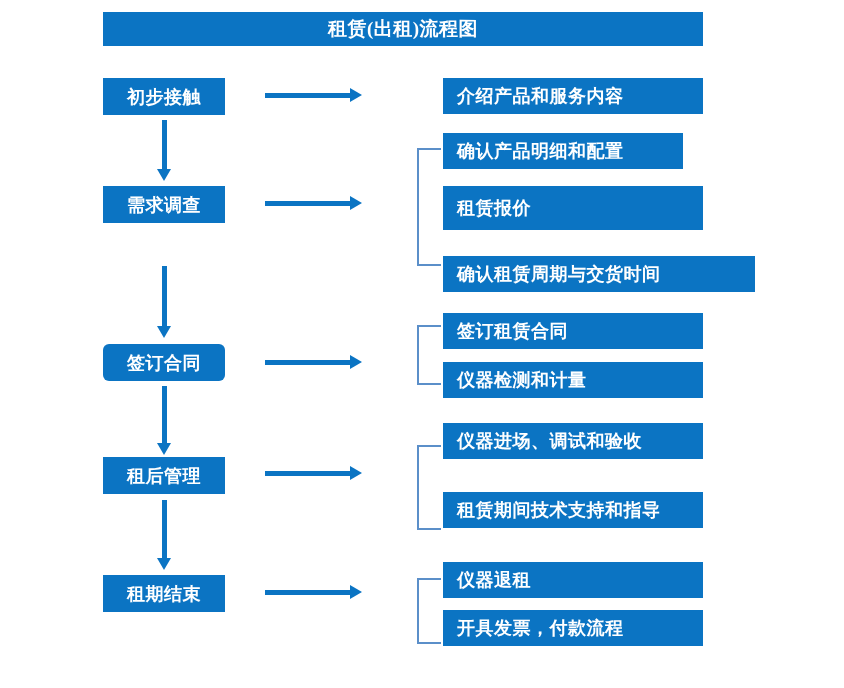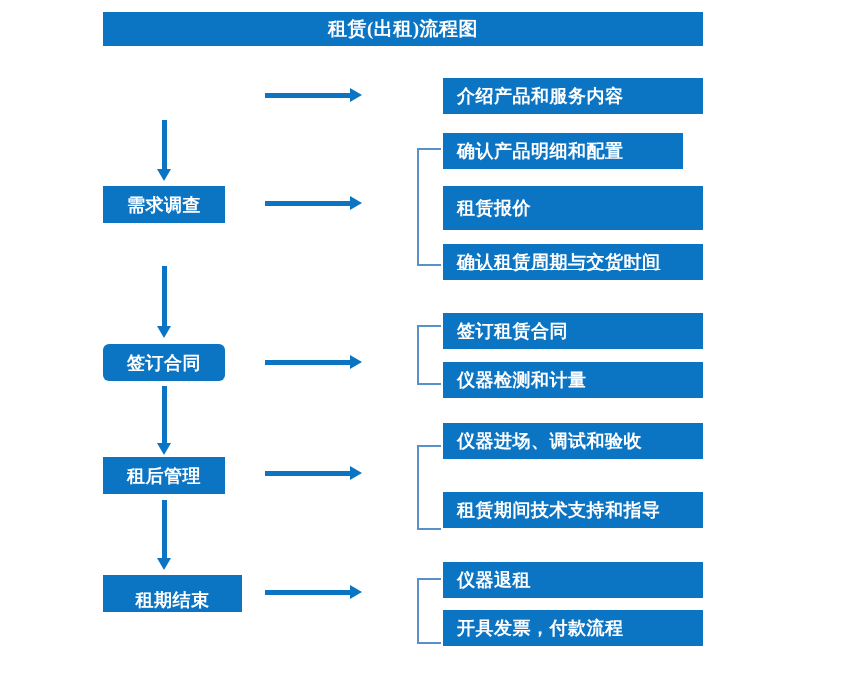--- a/index.html
+++ b/index.html
@@ -93,20 +93,23 @@
 </style>
 </head>
 <body>
 
 <div id="canvas">
 
   <div class="box title-box" style="left:103px; top:12px; width:600px; height:34px;">
     <span>租赁(出租)流程图</span>
   </div>
 
+  <div class="box stage-box" style="left:103px; top:78px; width:122px; height:37px;">
+    <span>初步接触</span>
+  </div>
 
   <div class="h-arrow" style="left:265px; top:88px; width:97px;">
     <div class="shaft" style="width:86px;"></div>
     <div class="head" style="left:85px;"></div>
   </div>
 
   <div class="box detail-box" style="left:443px; top:78px; width:260px; height:36px;">
     <span>介绍产品和服务内容</span>
   </div>
 
@@ -127,21 +130,21 @@
   <div class="bracket" style="left:417px; top:148px; width:24px; height:118px;"></div>
 
   <div class="box detail-box" style="left:443px; top:133px; width:240px; height:36px;">
     <span>确认产品明细和配置</span>
   </div>
 
   <div class="box detail-box" style="left:443px; top:186px; width:260px; height:44px;">
     <span>租赁报价</span>
   </div>
 
-  <div class="box detail-box" style="left:443px; top:244px; width:260px; height:36px;text-decoration:underline;">
+  <div class="box detail-box" style="left:443px; top:256px; width:312px; height:36px;">
     <span>确认租赁周期与交货时间</span>
   </div>
 
   <div class="v-arrow" style="left:157px; top:266px; height:72px;">
     <div class="shaft" style="height:61px;"></div>
     <div class="head" style="top:60px;"></div>
   </div>
 
   <div class="box stage-box" style="left:103px; top:344px; width:122px; height:37px;border-radius:6px;">
     <span>签订合同</span>
@@ -184,21 +187,21 @@
 
   <div class="box detail-box" style="left:443px; top:492px; width:260px; height:36px;">
     <span>租赁期间技术支持和指导</span>
   </div>
 
   <div class="v-arrow" style="left:157px; top:500px; height:70px;">
     <div class="shaft" style="height:59px;"></div>
     <div class="head" style="top:58px;"></div>
   </div>
 
-  <div class="box stage-box" style="left:103px; top:575px; width:139px; height:37px;align-items:flex-end;">
+  <div class="box stage-box" style="left:103px; top:575px; width:122px; height:37px;">
     <span>租期结束</span>
   </div>
 
   <div class="h-arrow" style="left:265px; top:585px; width:97px;">
     <div class="shaft" style="width:86px;"></div>
     <div class="head" style="left:85px;"></div>
   </div>
 
   <div class="bracket" style="left:417px; top:578px; width:24px; height:66px;"></div>
 

